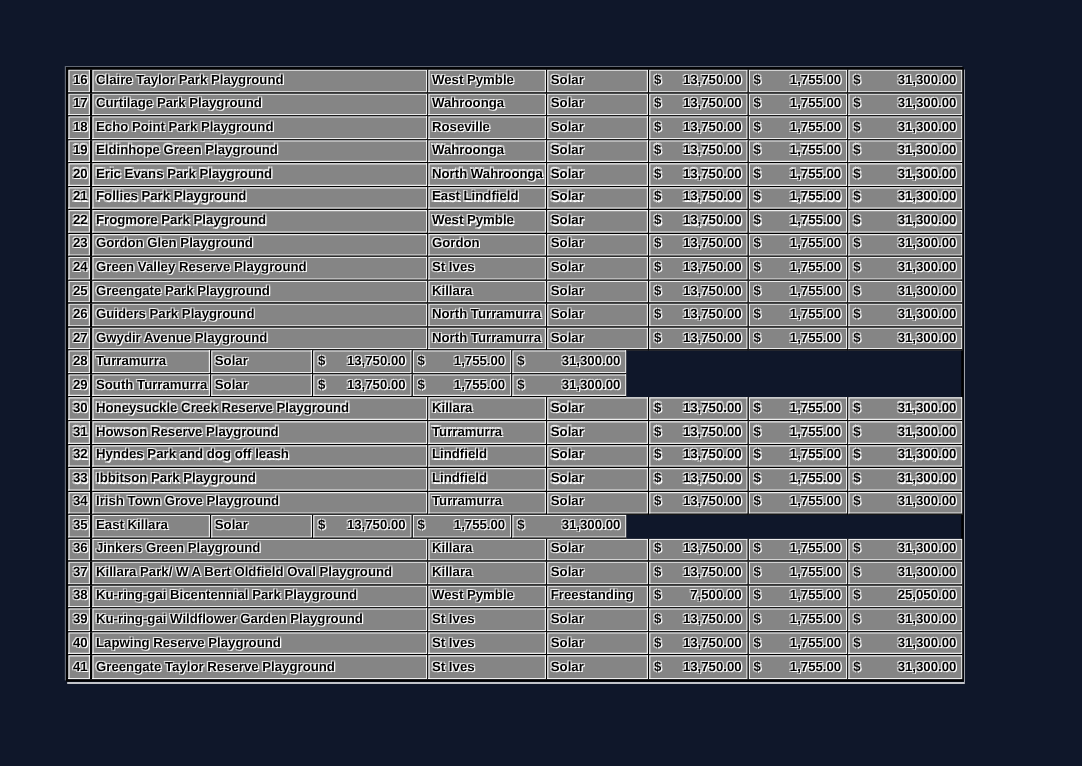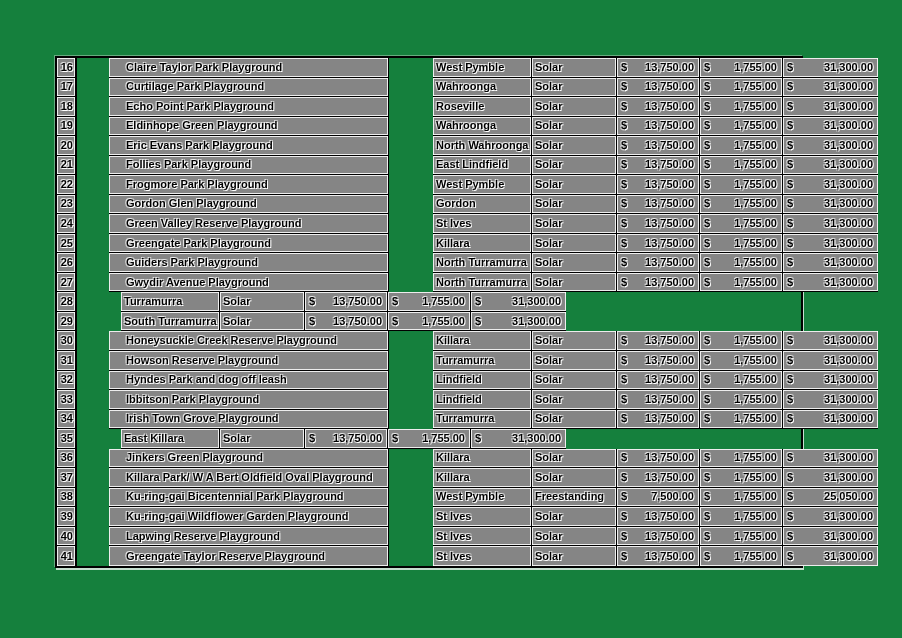--- a/index.html
+++ b/index.html
@@ -10,21 +10,21 @@
     width: 902px;
     height: 638px;
     position: relative;
     overflow: hidden;
     background: #858585;
     font-family: "Liberation Sans", sans-serif;
   }
   .canvas {
     position: absolute;
     inset: 0;
-    background: #15803d;
+    background: #0f172a;
   }
   .sheet {
     position: absolute;
     left: 55px;
     top: 56px;
     width: 748px;
     height: 512px;
     box-sizing: border-box;
     border: 2px solid #000;
     box-shadow: 1px 2px 0 rgba(255,255,255,0.75), -1px -1px 0 rgba(255,255,255,0.35);
@@ -54,22 +54,22 @@
                  1px -1px 0 rgba(255,255,255,0.55), -1px 1px 0 rgba(255,255,255,0.55);
   }
   .row:last-child .cell { border-bottom: none; }
   .cell.num {
     width: 20px;
     flex: none;
     justify-content: flex-end;
     padding-right: 2px;
     border-right-width: 2px;
   }
-  .cell.name   { width: 280px; flex: none; padding-left: 17px; margin-left: 32px; }
-  .cell.suburb { width: 99px;  flex: none; padding-left: 3px; margin-left: 44px; }
+  .cell.name   { width: 280px; flex: none; padding-left: 3px; }
+  .cell.suburb { width: 99px;  flex: none; padding-left: 3px; }
   .cell.type   { width: 85px;  flex: none; padding-left: 3px; }
   .cell.amt {
     flex: none;
     justify-content: space-between;
     padding: 0 5px 0 4px;
   }
   .cell.amt1 { width: 83px; }
   .cell.amt2 { width: 83px; }
   .cell.amt3 { width: 95px; border-right: none; }
 </style>

